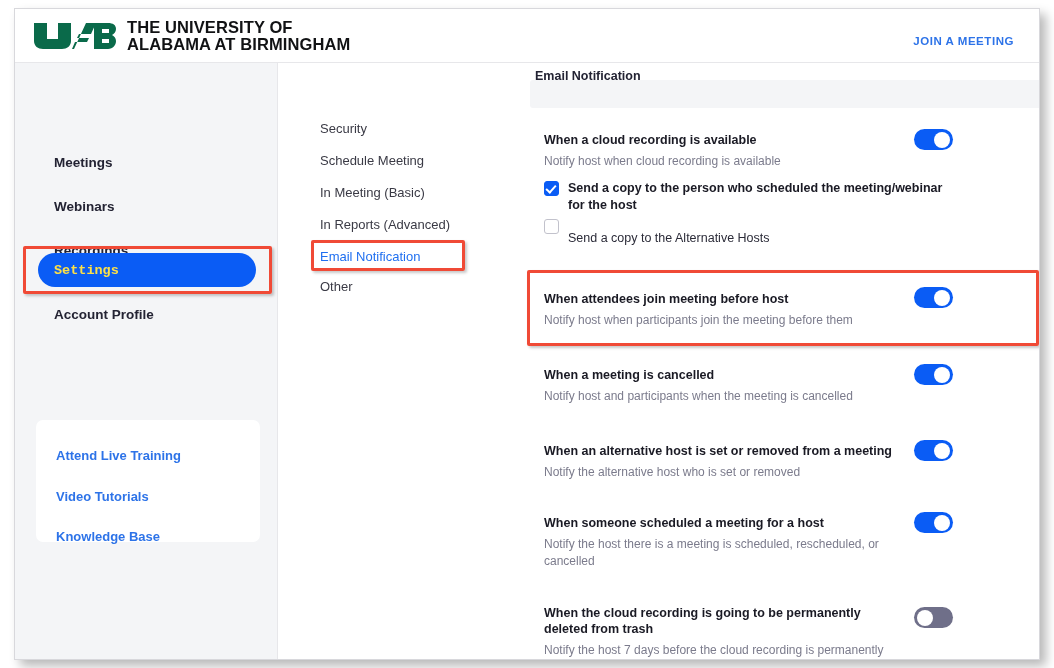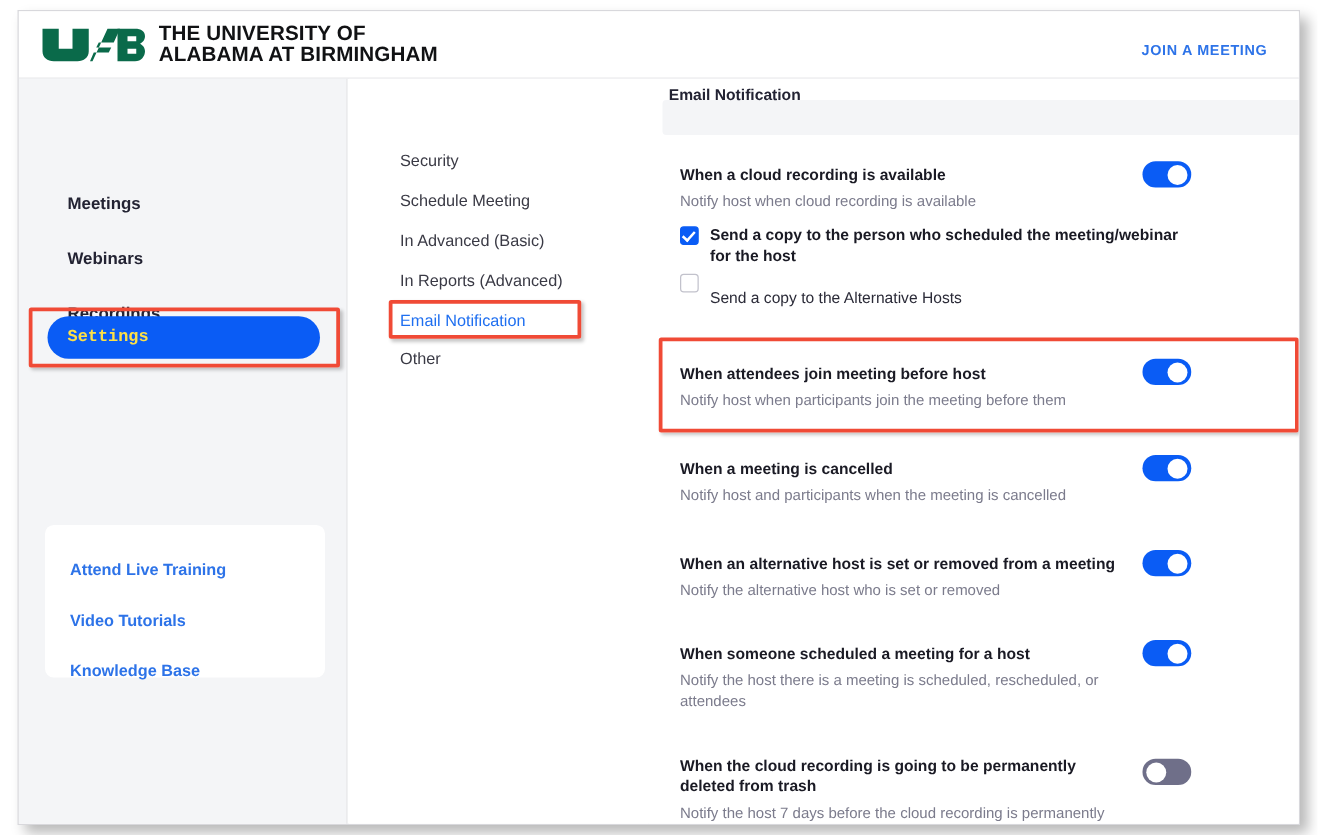--- a/index.html
+++ b/index.html
@@ -282,34 +282,35 @@
 ALABAMA AT BIRMINGHAM</div>
       </div>
       <a id="join-meeting-link" href="#">JOIN A MEETING</a>
     </div>
 
     <div id="sidebar">
       <div class="nav-item" style="top:129px">Webinars</div>
       <div class="nav-item" style="top:85px">Meetings</div>
       <div class="nav-item" style="top:173px">Recordings</div>
       <div class="nav-item active" style="top:192px; top:190px">Settings</div>
+      <div class="nav-item" style="top:237px">Account Profile</div>
 
       <div class="redbox" style="left:8px; top:183px; width:249px; height:48px;"></div>
 
       <div id="help-card">
         <a class="help-link" style="top:28px" href="#">Attend Live Training</a>
         <a class="help-link" style="top:69px" href="#">Video Tutorials</a>
         <a class="help-link" style="top:109px" href="#">Knowledge Base</a>
       </div>
     </div>
 
     <div id="settings-nav">
       <div class="subnav-item" style="top:58px">Security</div>
       <div class="subnav-item" style="top:90px">Schedule Meeting</div>
-      <div class="subnav-item" style="top:122px">In Advanced (Basic)</div>
+      <div class="subnav-item" style="top:122px">In Meeting (Basic)</div>
       <div class="subnav-item" style="top:154px">In Reports (Advanced)</div>
       <div class="subnav-item active" style="top:186px">Email Notification</div>
       <div class="subnav-item" style="top:216px">Other</div>
 
       <div class="redbox" style="left:32px; top:177px; width:154px; height:31px;"></div>
     </div>
 
     <div id="content">
 
       <div id="section-title-bar"></div>
@@ -355,21 +356,21 @@
       <div class="setting-row" style="top:380px">
         <div class="setting-title" style="width:375px">When an alternative host is set or removed from a meeting</div>
         <div class="setting-desc" style="top:21px">Notify the alternative host who is set or removed</div>
         <div class="toggle on" style="left:395px; top:-3px">
           <div class="knob"></div>
         </div>
       </div>
 
       <div class="setting-row" style="top:452px">
         <div class="setting-title">When someone scheduled a meeting for a host</div>
-        <div class="setting-desc" style="top:21px; width:345px">Notify the host there is a meeting is scheduled, rescheduled, or attendees</div>
+        <div class="setting-desc" style="top:21px; width:345px">Notify the host there is a meeting is scheduled, rescheduled, or cancelled</div>
         <div class="toggle on" style="left:395px; top:-3px">
           <div class="knob"></div>
         </div>
       </div>
 
       <div class="setting-row" style="top:542px">
         <div class="setting-title" style="width:355px">When the cloud recording is going to be permanently deleted from trash</div>
         <div class="setting-desc" style="top:37px; width:355px">Notify the host 7 days before the cloud recording is permanently deleted from trash</div>
         <div class="toggle off" style="left:395px; top:2px">
           <div class="knob"></div>

